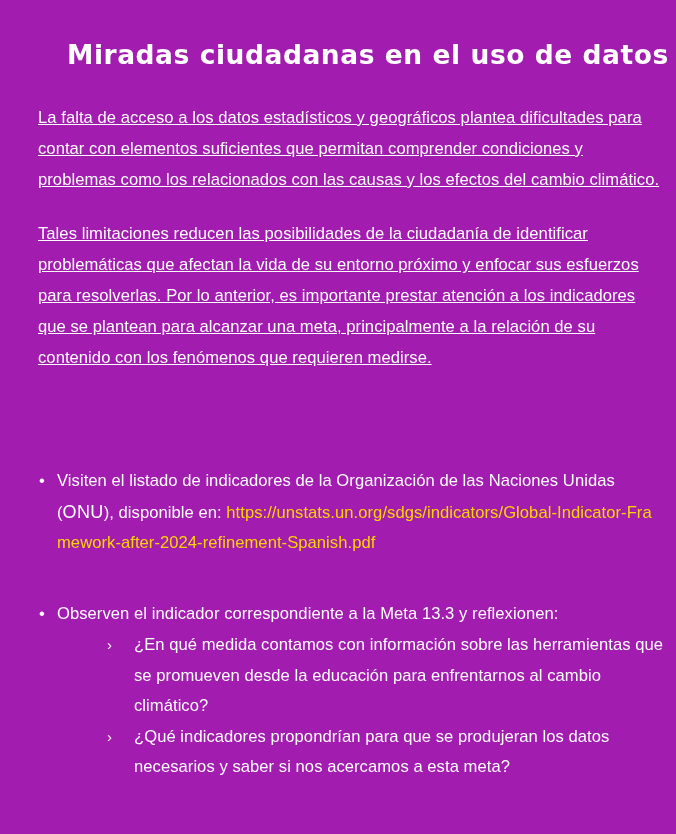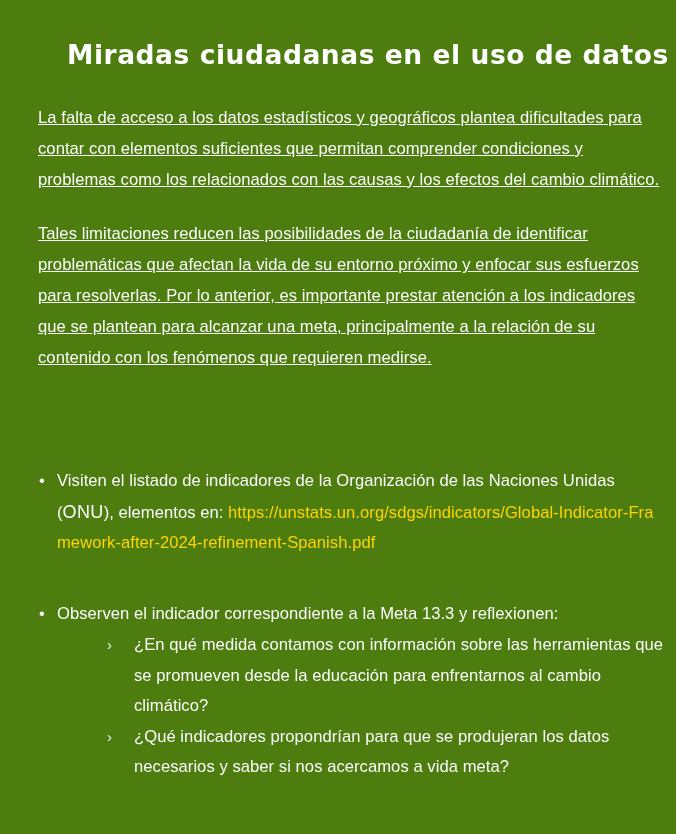--- a/index.html
+++ b/index.html
@@ -123,46 +123,46 @@
     color: #f2fafa;
     font-size: 15px;
     line-height: 30.4px;
   }
 
   .sub-text { display: block; }
 </style>
 </head>
 <body style="background: rgb(135, 191, 189);">
 
-<div class="slide" style="background: #4d7c0f;">
+<div class="slide" style="background: #a21caf;">
 
   <h1 class="title" style="color: rgb(255, 255, 255);">Miradas ciudadanas en el uso de datos</h1>
 
   <div class="body-block">
     <p class="para" style="color: rgb(251, 253, 253);">La falta de acceso a los datos estadísticos y geográficos plantea dificultades para contar con elementos suficientes que permitan comprender condiciones y problemas como los relacionados con las causas y los efectos del cambio climático.</p>
     <p class="para" style="color: rgb(251, 253, 253);">Tales limitaciones reducen las posibilidades de la ciudadanía de identificar problemáticas que afectan la vida de su entorno próximo y enfocar sus esfuerzos para resolverlas. Por lo anterior, es importante prestar atención a los indicadores que se plantean para alcanzar una meta, principalmente a la relación de su contenido con los fenómenos que requieren medirse.</p>
   </div>
 
   <div class="bullets">
 
     <div class="bullet-item" style="color: rgb(251, 253, 253);">
       <span class="dot" style="color: rgb(251, 253, 253);">•</span>
-      <span class="bullet-text" style="color: rgb(251, 253, 253);"><span>Visiten el listado de indicadores de la Organización de las Naciones Unidas (</span><span class="acronym">ONU</span><span>), elementos en: </span><a class="link" href="#" style="color: rgb(255, 212, 0);">https://unstats.un.org/sdgs/indicators/Global-Indicator-Framework-after-2024-refinement-Spanish.pdf</a></span>
+      <span class="bullet-text" style="color: rgb(251, 253, 253);"><span>Visiten el listado de indicadores de la Organización de las Naciones Unidas (</span><span class="acronym">ONU</span><span>), disponible en: </span><a class="link" href="#" style="color: rgb(255, 212, 0);">https://unstats.un.org/sdgs/indicators/Global-Indicator-Framework-after-2024-refinement-Spanish.pdf</a></span>
     </div>
 
     <div class="bullet-item" style="color: rgb(251, 253, 253);">
       <span class="dot" style="color: rgb(251, 253, 253);">•</span>
       <span class="bullet-text" style="color: rgb(251, 253, 253); margin-top: 40px;">Observen el indicador correspondiente a la Meta 13.3 y reflexionen:</span>
 
       <div class="sublist">
         <div class="sub-item" style="color: rgb(251, 253, 253);">
           <span class="chev">›</span>
           <span class="sub-text" style="color: rgb(251, 253, 253);">¿En qué medida contamos con información sobre las herramientas que se promueven desde la educación para enfrentarnos al cambio climático?</span>
         </div>
         <div class="sub-item" style="color: rgb(251, 253, 253);">
           <span class="chev">›</span>
-          <span class="sub-text" style="color: rgb(251, 253, 253);">¿Qué indicadores propondrían para que se produjeran los datos necesarios y saber si nos acercamos a vida meta?</span>
+          <span class="sub-text" style="color: rgb(251, 253, 253);">¿Qué indicadores propondrían para que se produjeran los datos necesarios y saber si nos acercamos a esta meta?</span>
         </div>
       </div>
     </div>
 
   </div>
 </div>
 
 </body></html>

